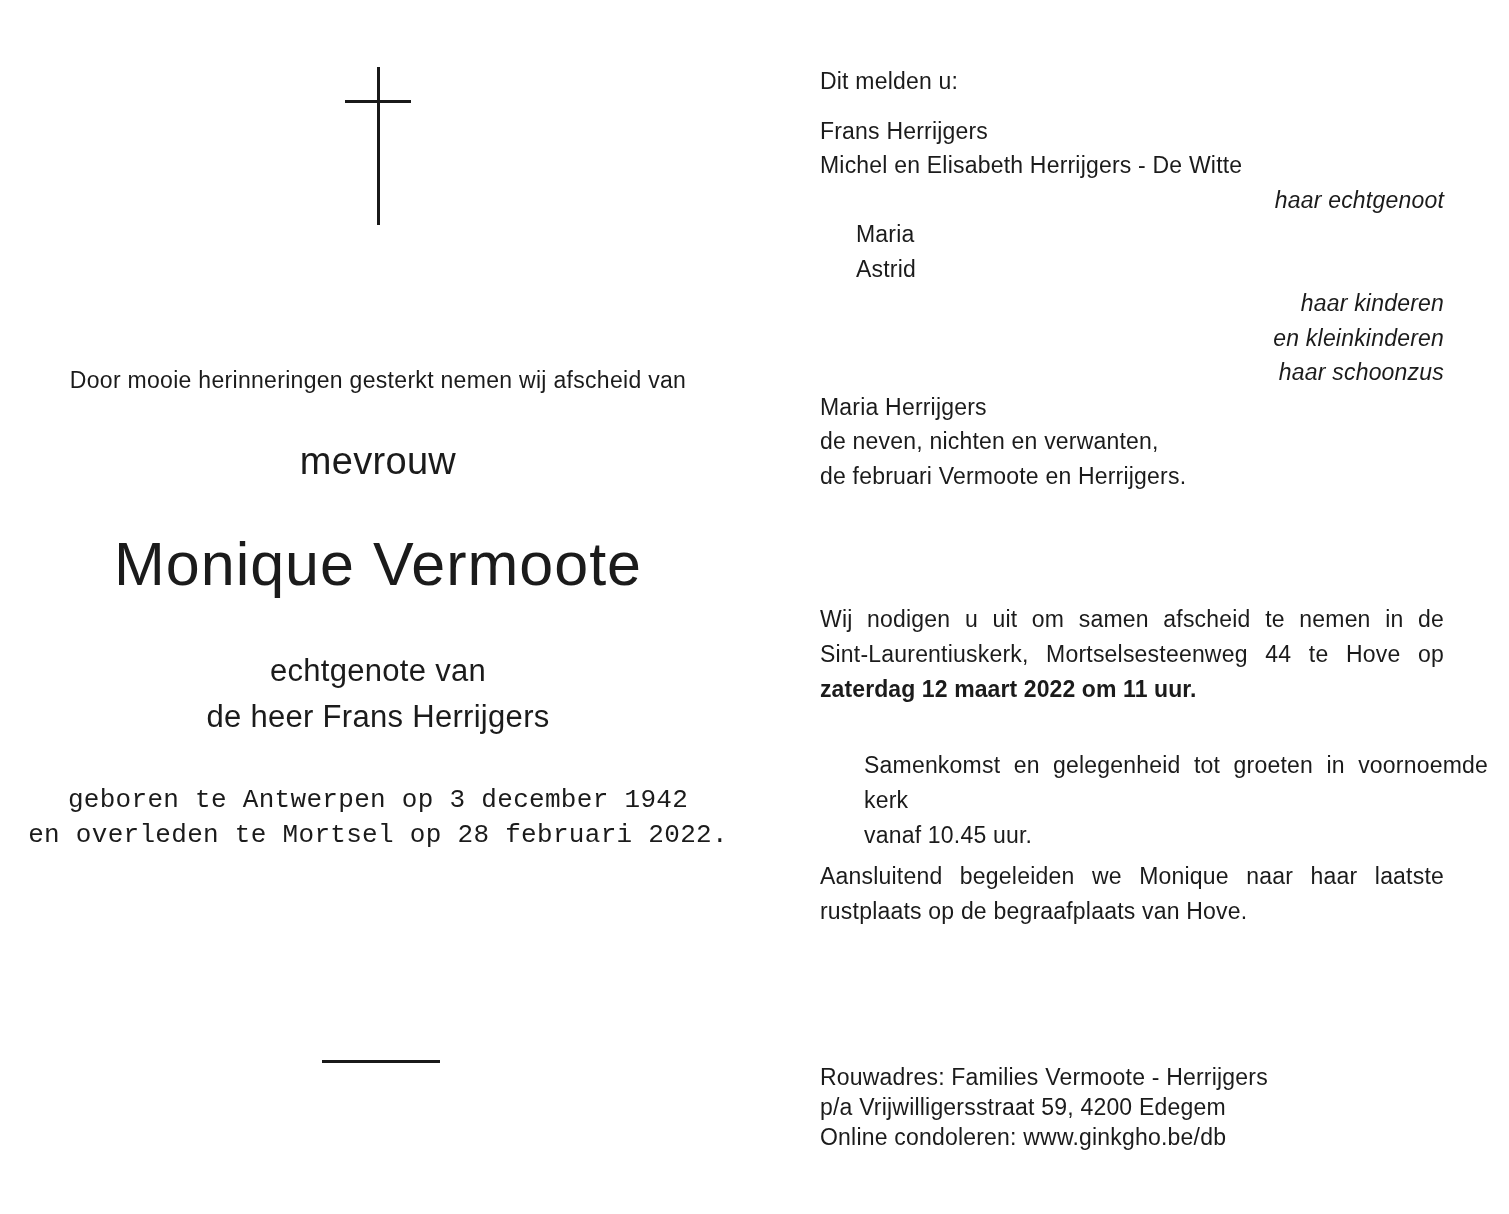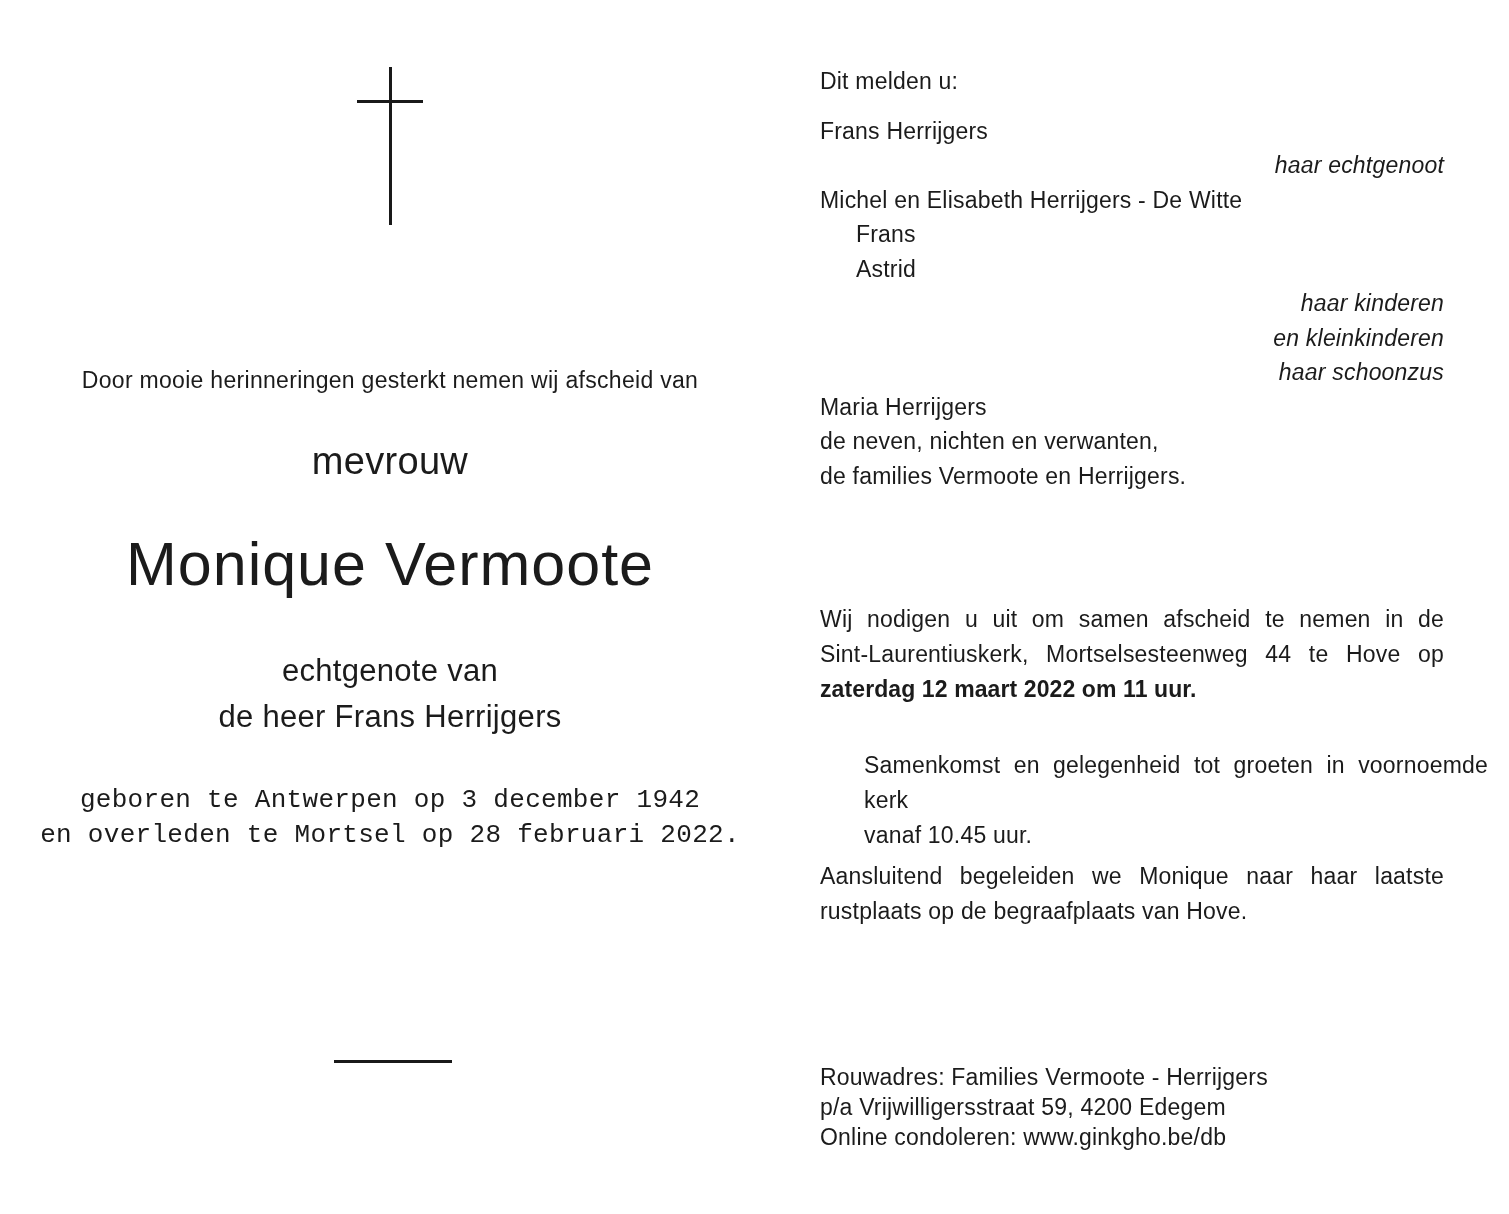--- a/index.html
+++ b/index.html
@@ -14,21 +14,21 @@
     background: #ffffff;
     color: #1b1b1b;
     font-family: "Liberation Sans", sans-serif;
     font-weight: 300;
     overflow: hidden;
   }
 
   
   .left-col {
     position: absolute;
-    left: 12px; top: 0;
+    left: 0; top: 0;
     width: 756px; height: 964px;
   }
   .cross-v {
     position: absolute;
     left: 377px; top: 67px;
     width: 2.5px; height: 158px;
     background: #191919;
   }
   .cross-h {
     position: absolute;
@@ -118,30 +118,30 @@
 
     <div class="divider"></div>
   </div>
 
   <div class="right-col">
 
     <div class="block blk-names">
       <div class="rline">Dit melden u:</div>
       <div class="spacer15"></div>
       <div class="rline">Frans Herrijgers</div>
+      <div class="rline">Michel en Elisabeth Herrijgers - De Witte</div>
       <div class="rline relation">haar echtgenoot</div>
-      <div class="rline">Michel en Elisabeth Herrijgers - De Witte</div>
-      <div class="rline indent">Frans</div>
+      <div class="rline indent">Maria</div>
       <div class="rline indent">Astrid</div>
       <div class="rline relation">haar kinderen</div>
       <div class="rline relation">en kleinkinderen</div>
       <div class="rline relation">haar schoonzus</div>
       <div class="rline">Maria Herrijgers</div>
       <div class="rline">de neven, nichten en verwanten,</div>
-      <div class="rline">de families Vermoote en Herrijgers.</div>
+      <div class="rline">de februari Vermoote en Herrijgers.</div>
     </div>
 
     <div class="block blk-invite">
       <div class="jline">Wij nodigen u uit om samen afscheid te nemen in de</div>
       <div class="jline">Sint-Laurentiuskerk, Mortselsesteenweg 44 te Hove op</div>
       <div class="bline">zaterdag 12 maart 2022 om 11 uur.</div>
     </div>
 
     <div class="block blk-gathering">
       <div class="jline">Samenkomst en gelegenheid tot groeten in voornoemde kerk</div>

